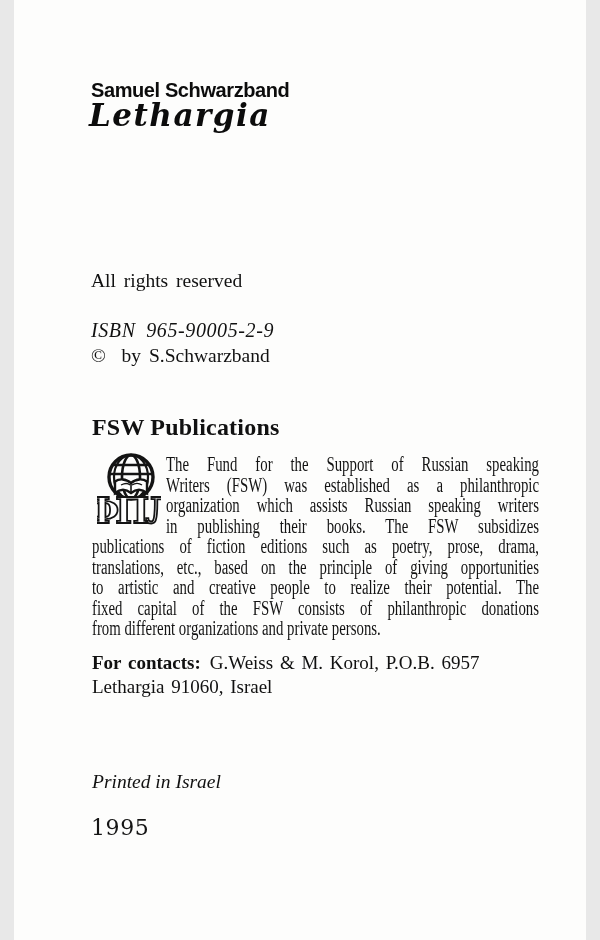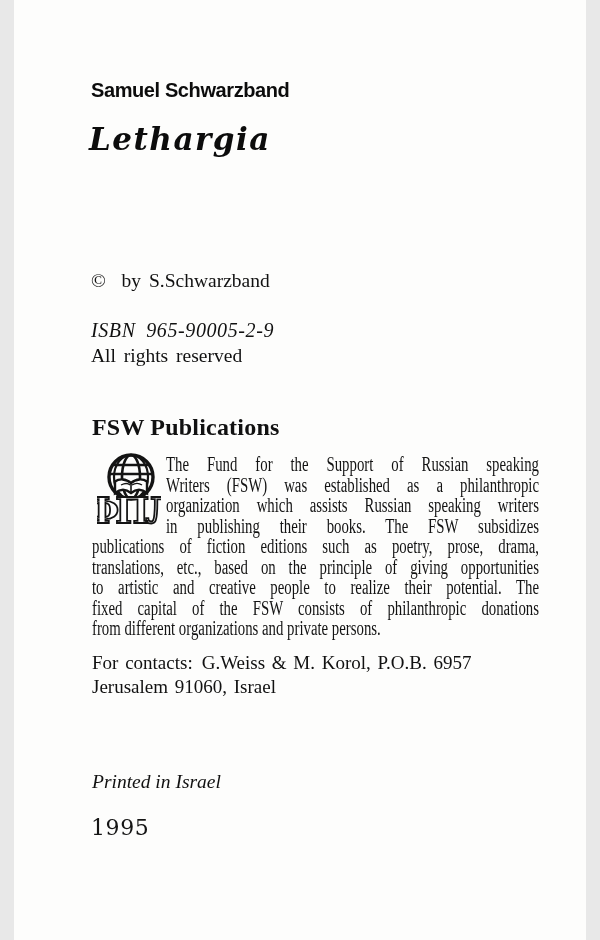--- a/index.html
+++ b/index.html
@@ -22,21 +22,20 @@
     color:#0c0c0c;
   }
   .booktitle{
     left:75px;top:97px;
     font-family:"DejaVu Serif", serif;
     font-style:italic;
     font-weight:bold;
     font-size:31px;
     letter-spacing:1.5px;
     color:#0c0c0c;
-    margin-top:24px;
   }
   .copyright{
     left:77px;top:218px;
     font-size:19.5px;
     line-height:25px;
     word-spacing:3px;
     white-space:pre-wrap;
   }
   .isbn{
     left:77px;top:319px;
@@ -62,21 +61,21 @@
   .para-indented{left:152px;top:454px;width:504px;}
   .para-full{left:78px;top:536px;width:604px;}
   .jline{text-align:justify;text-align-last:justify;height:20.5px;overflow:visible;}
   .lastline{text-align:left;height:20.5px;}
   .contacts{
     left:78px;top:651px;
     font-size:19px;
     line-height:24px;
     word-spacing:2px;
   }
-  .contacts .lbl{font-weight:normal;}
+  .contacts .lbl{font-weight:bold;}
   .contacts .val{padding-left:9px;margin-top:38px;}
   .printed{
     left:78px;top:771px;
     font-size:19.5px;
     font-style:italic;
   }
   .place-year{
     left:77px;top:815px;
     font-family:"DejaVu Serif", serif;
     font-size:22px;
@@ -88,22 +87,22 @@
 </head>
 <body>
 
 <div class="page">
 
   <div class="abs author">Samuel Schwarzband</div>
 
   <div class="abs booktitle">Lethargia</div>
 
   <div class="abs copyright">
+    <div>All rights reserved</div>
     <div>©  by S.Schwarzband</div>
-    <div>All rights reserved</div>
   </div>
 
   <div class="abs isbn">ISBN 965-90005-2-9</div>
 
   <div class="abs fsw-heading">FSW Publications</div>
 
   <div class="abs logo">
     <svg width="64" height="76" viewBox="0 0 64 76" xmlns="http://www.w3.org/2000/svg">
       <g stroke="#141414" fill="none">
         <circle cx="34" cy="25" r="22" stroke-width="3.4"></circle>
@@ -135,21 +134,21 @@
         <div class="jline">to artistic and creative people to realize their potential. The</div>
         <div class="jline">fixed capital of the FSW consists of philanthropic donations</div>
       </div>
     <div class="lastline">from different organizations and private persons.</div>
   </div>
 
   <div class="abs contacts">
     <div>
       <span class="lbl">For contacts:</span><span class="val">G.Weiss &amp; M. Korol, P.O.B. 6957</span>
     </div>
-    <div>Jerusalem 91060, Israel</div>
+    <div>Lethargia 91060, Israel</div>
   </div>
 
   <div class="abs printed">Printed in Israel</div>
 
   <div class="abs place-year">
     <div>1995</div>
   </div>
 
 </div>
 

